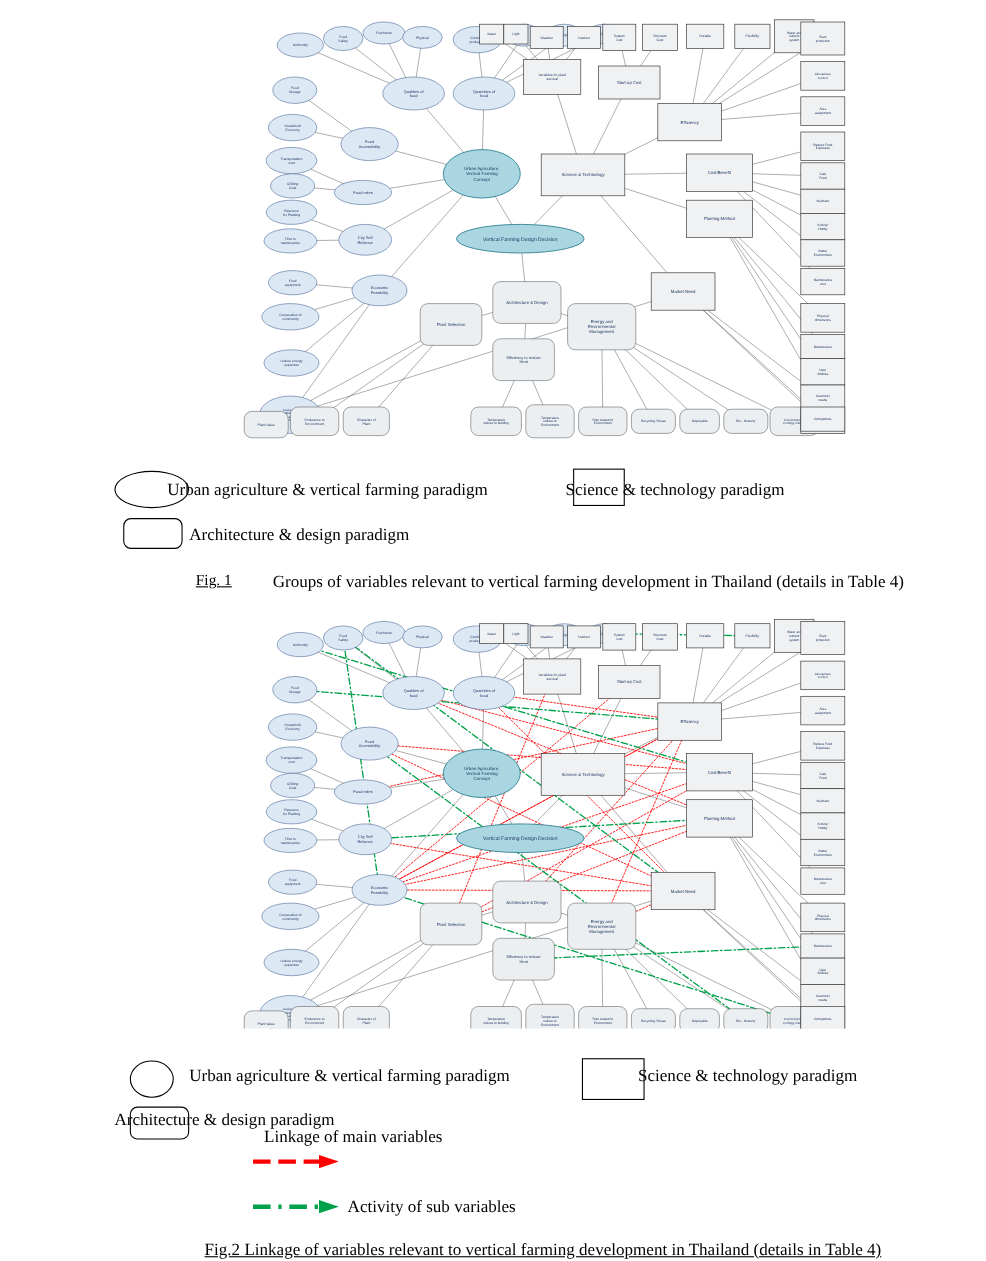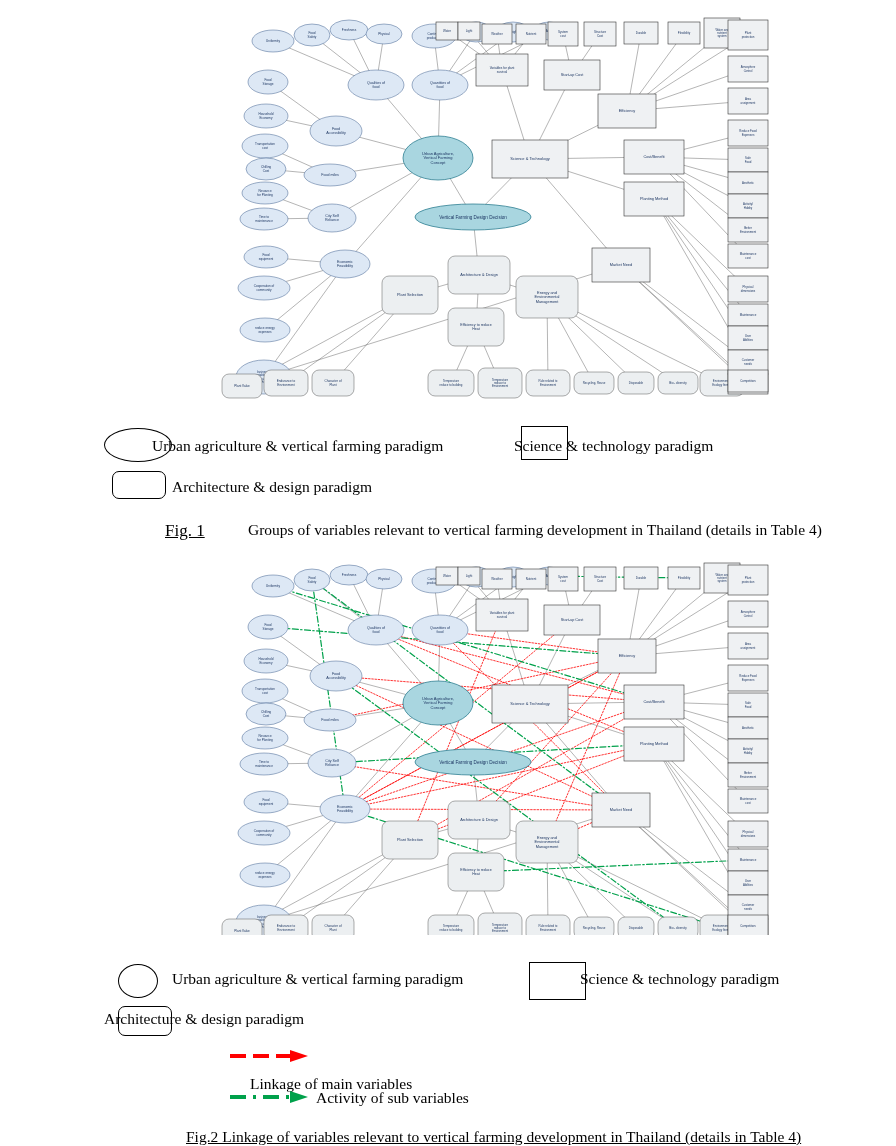--- a/index.html
+++ b/index.html
@@ -395,21 +395,21 @@
 
 <div class="legend" id="legend1" style="left:0;top:418px;width:896px;height:96px;">
   <div class="ell-legend leg-shape" style="left:104px;top:10px;width:68px;height:34px;"></div>
   <div class="leg-row" style="left:152px;top:19px;font-size:15.5px;">Urban agriculture &amp; vertical farming paradigm</div>
   <div class="rect-legend leg-shape" style="left:521px;top:8px;width:47px;height:34px;"></div>
   <div class="leg-row" style="left:514px;top:19px;font-size:15.5px;">Science &amp; technology paradigm</div>
   <div class="rrect-legend leg-shape" style="left:112px;top:53px;width:54px;height:28px;"></div>
   <div class="leg-row" style="left:172px;top:60px;font-size:15.5px;">Architecture &amp; design paradigm</div>
 </div>
 
-<div class="cap" style="left:165px;top:521px;font-size:17px;text-decoration:underline;">Fig. 1</div>
+<div class="cap" style="left:178px;top:521px;font-size:14px;text-decoration:underline;">Fig. 1</div>
 <div class="cap" style="left:248px;top:521px;font-size:15.5px;">Groups of variables relevant to vertical farming development in Thailand (details in Table 4)</div>
 
 <div class="fig" id="fig2">
   <svg id="svg2" width="560" height="382" viewBox="0 0 560 382">
       <line x1="53" y1="33" x2="156" y2="77" stroke="#595959" stroke-width="0.45"></line>
       <line x1="92" y1="27" x2="156" y2="77" stroke="#595959" stroke-width="0.45"></line>
       <line x1="129" y1="22" x2="156" y2="77" stroke="#595959" stroke-width="0.45"></line>
       <line x1="164" y1="26" x2="156" y2="77" stroke="#595959" stroke-width="0.45"></line>
       <line x1="214" y1="28" x2="220" y2="77" stroke="#595959" stroke-width="0.45"></line>
       <line x1="256" y1="24" x2="220" y2="77" stroke="#595959" stroke-width="0.45"></line>
@@ -801,21 +801,21 @@
   <div class="rect-legend leg-shape" style="left:529px;top:4px;width:57px;height:38px;"></div>
   <div class="leg-row" style="left:580px;top:12px;font-size:15.5px;">Science &amp; technology paradigm</div>
   <div class="rrect-legend leg-shape" style="left:118px;top:48px;width:54px;height:30px;"></div>
   <div class="leg-row" style="left:104px;top:52px;font-size:15.5px;">Architecture &amp; design paradigm</div>
 </div>
 
 <svg class="arrow-line" style="left:228px;top:1048px;" width="86" height="16">
   <line x1="2" y1="8" x2="62" y2="8" stroke="#ff0000" stroke-width="4" stroke-dasharray="16,7"></line>
   <polygon points="62,2 80,8 62,14" fill="#ff0000"></polygon>
 </svg>
-<div class="cap" style="left:240px;top:1075px;font-size:15.5px;margin-left:10px;">Linkage of main variables</div>
+<div class="cap" style="left:240px;top:1025px;font-size:15.5px;">Linkage of main variables</div>
 
 <svg class="arrow-line" style="left:228px;top:1089px;" width="86" height="16">
   <line x1="2" y1="8" x2="62" y2="8" stroke="#00a14b" stroke-width="4" stroke-dasharray="16,7,3,7"></line>
   <polygon points="62,2 80,8 62,14" fill="#00a14b"></polygon>
 </svg>
 <div class="cap" style="left:316px;top:1089px;font-size:15.5px;">Activity of sub variables</div>
 
 <div class="cap" style="left:186px;top:1128px;font-size:15.5px;text-decoration:underline;">Fig.2 Linkage of variables relevant to vertical farming development in Thailand (details in Table 4)</div>
 
 </body></html>

